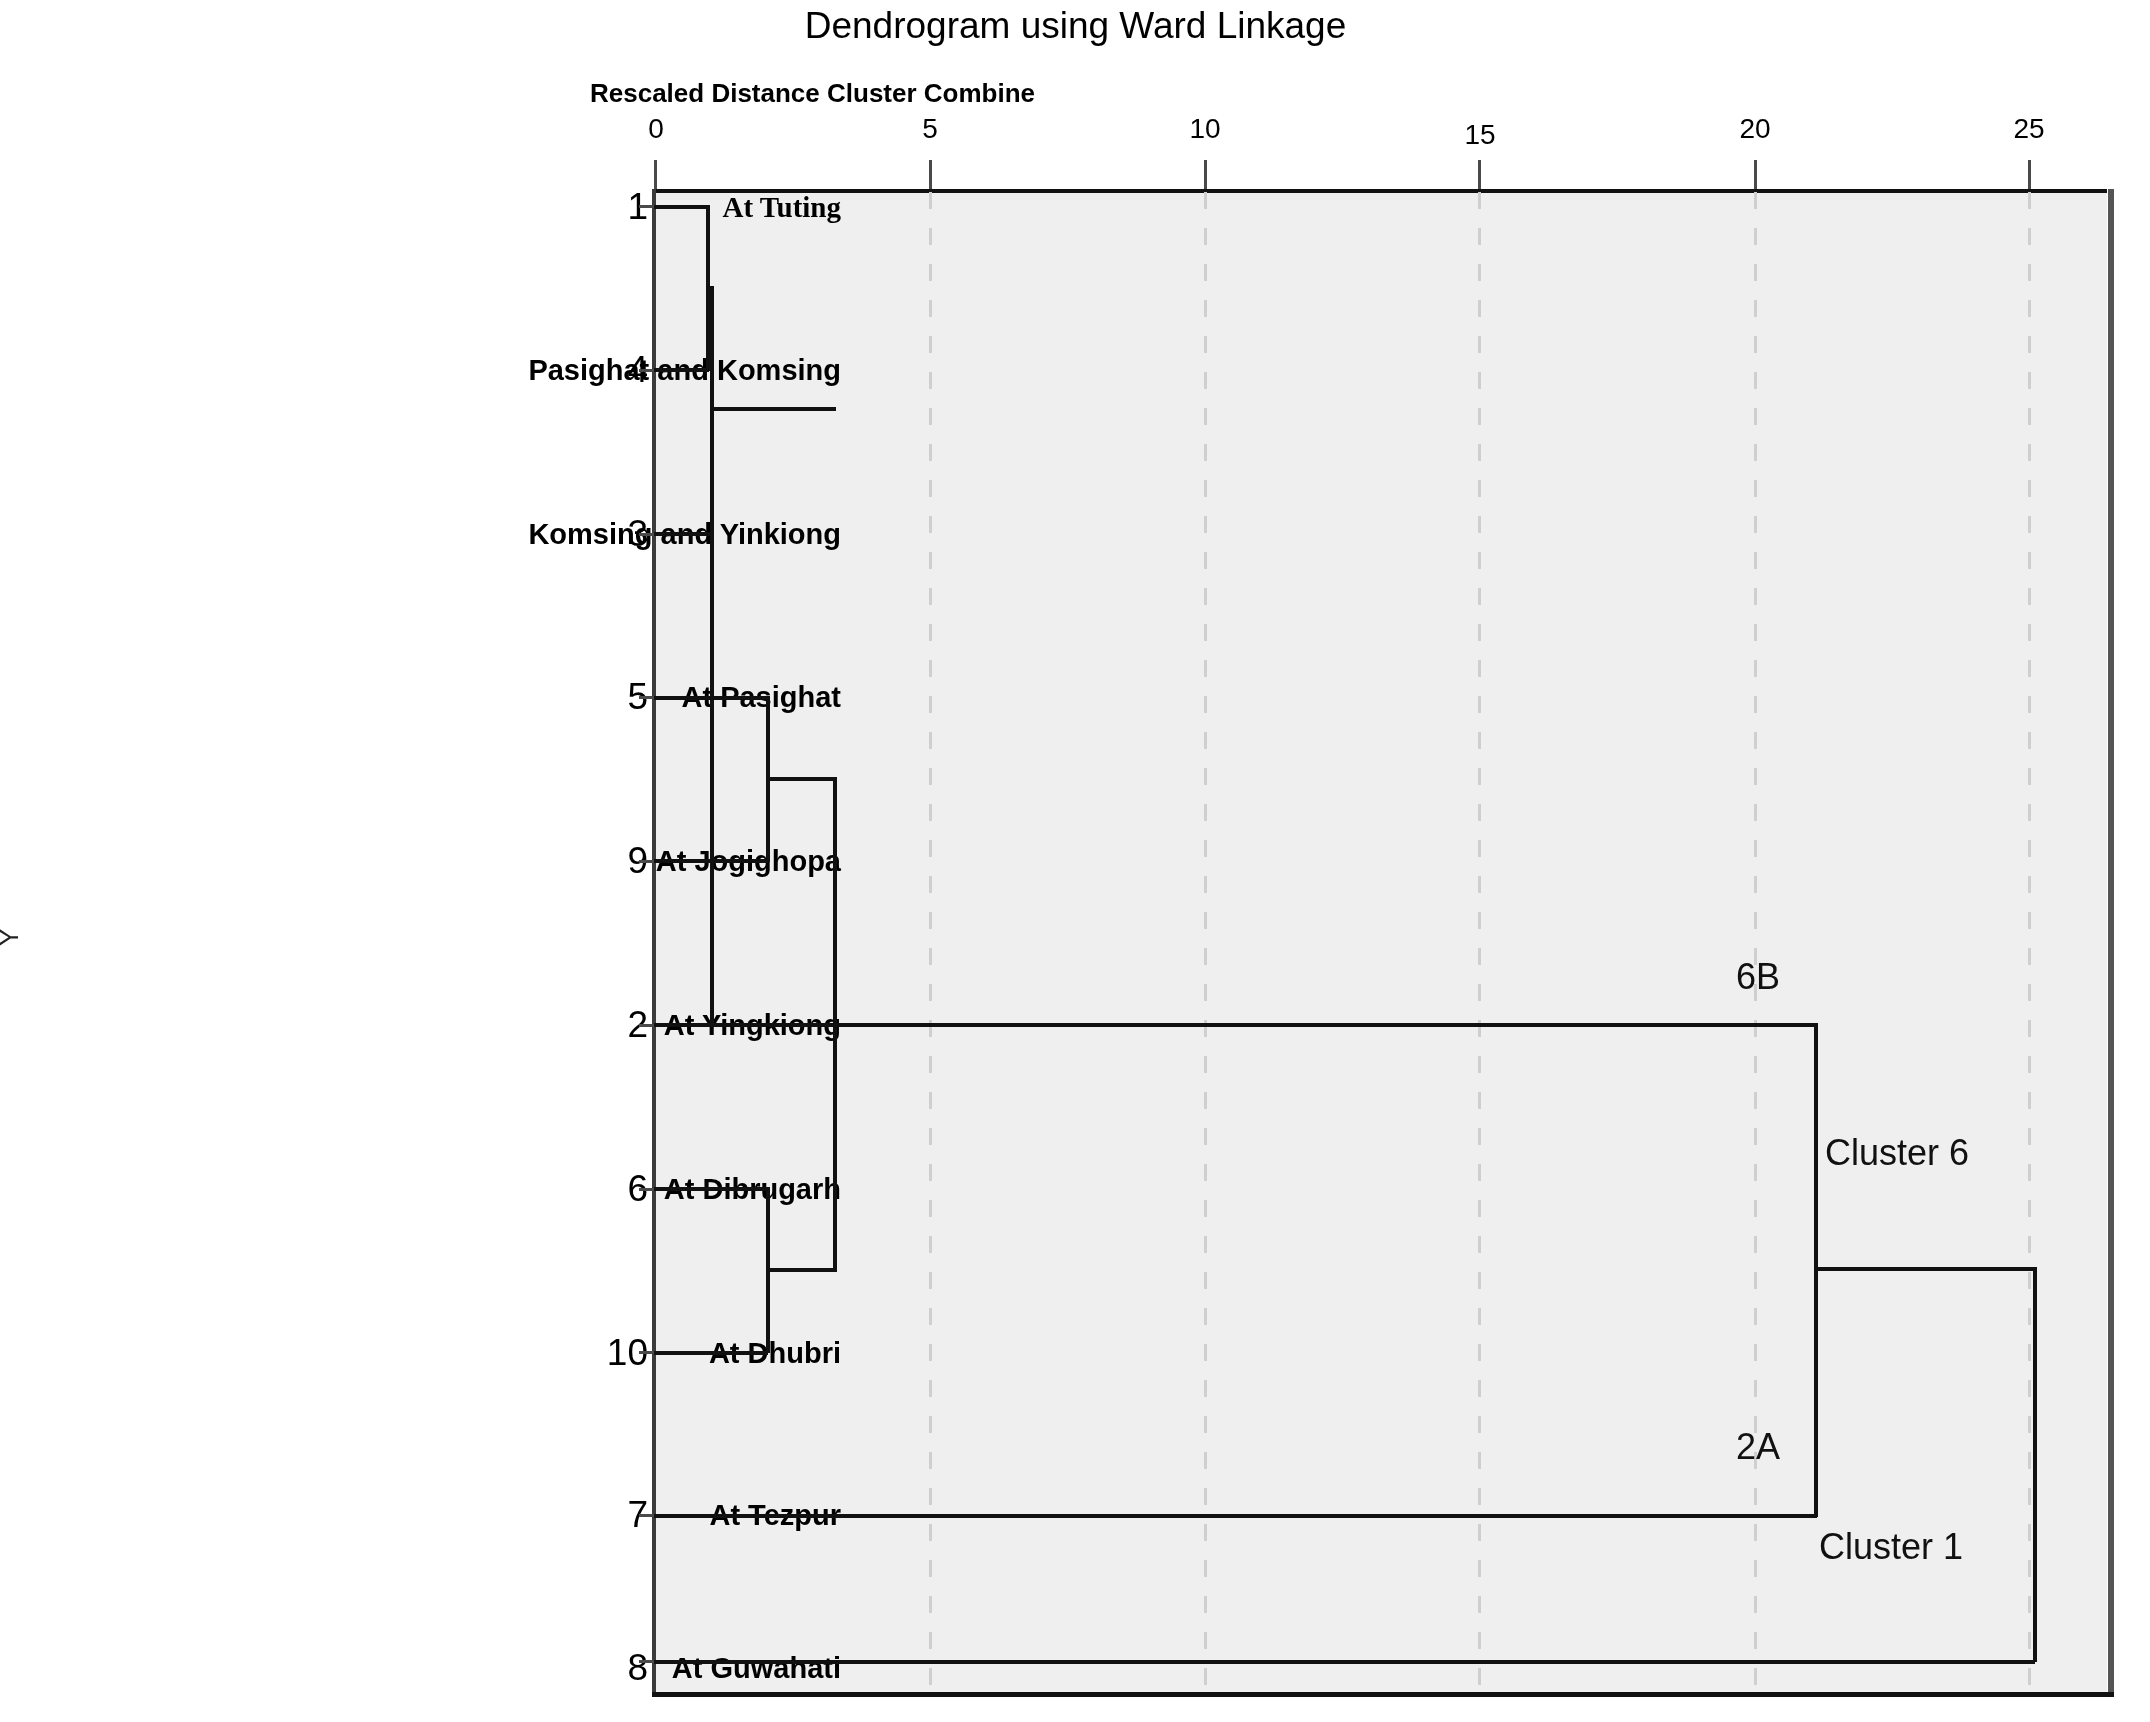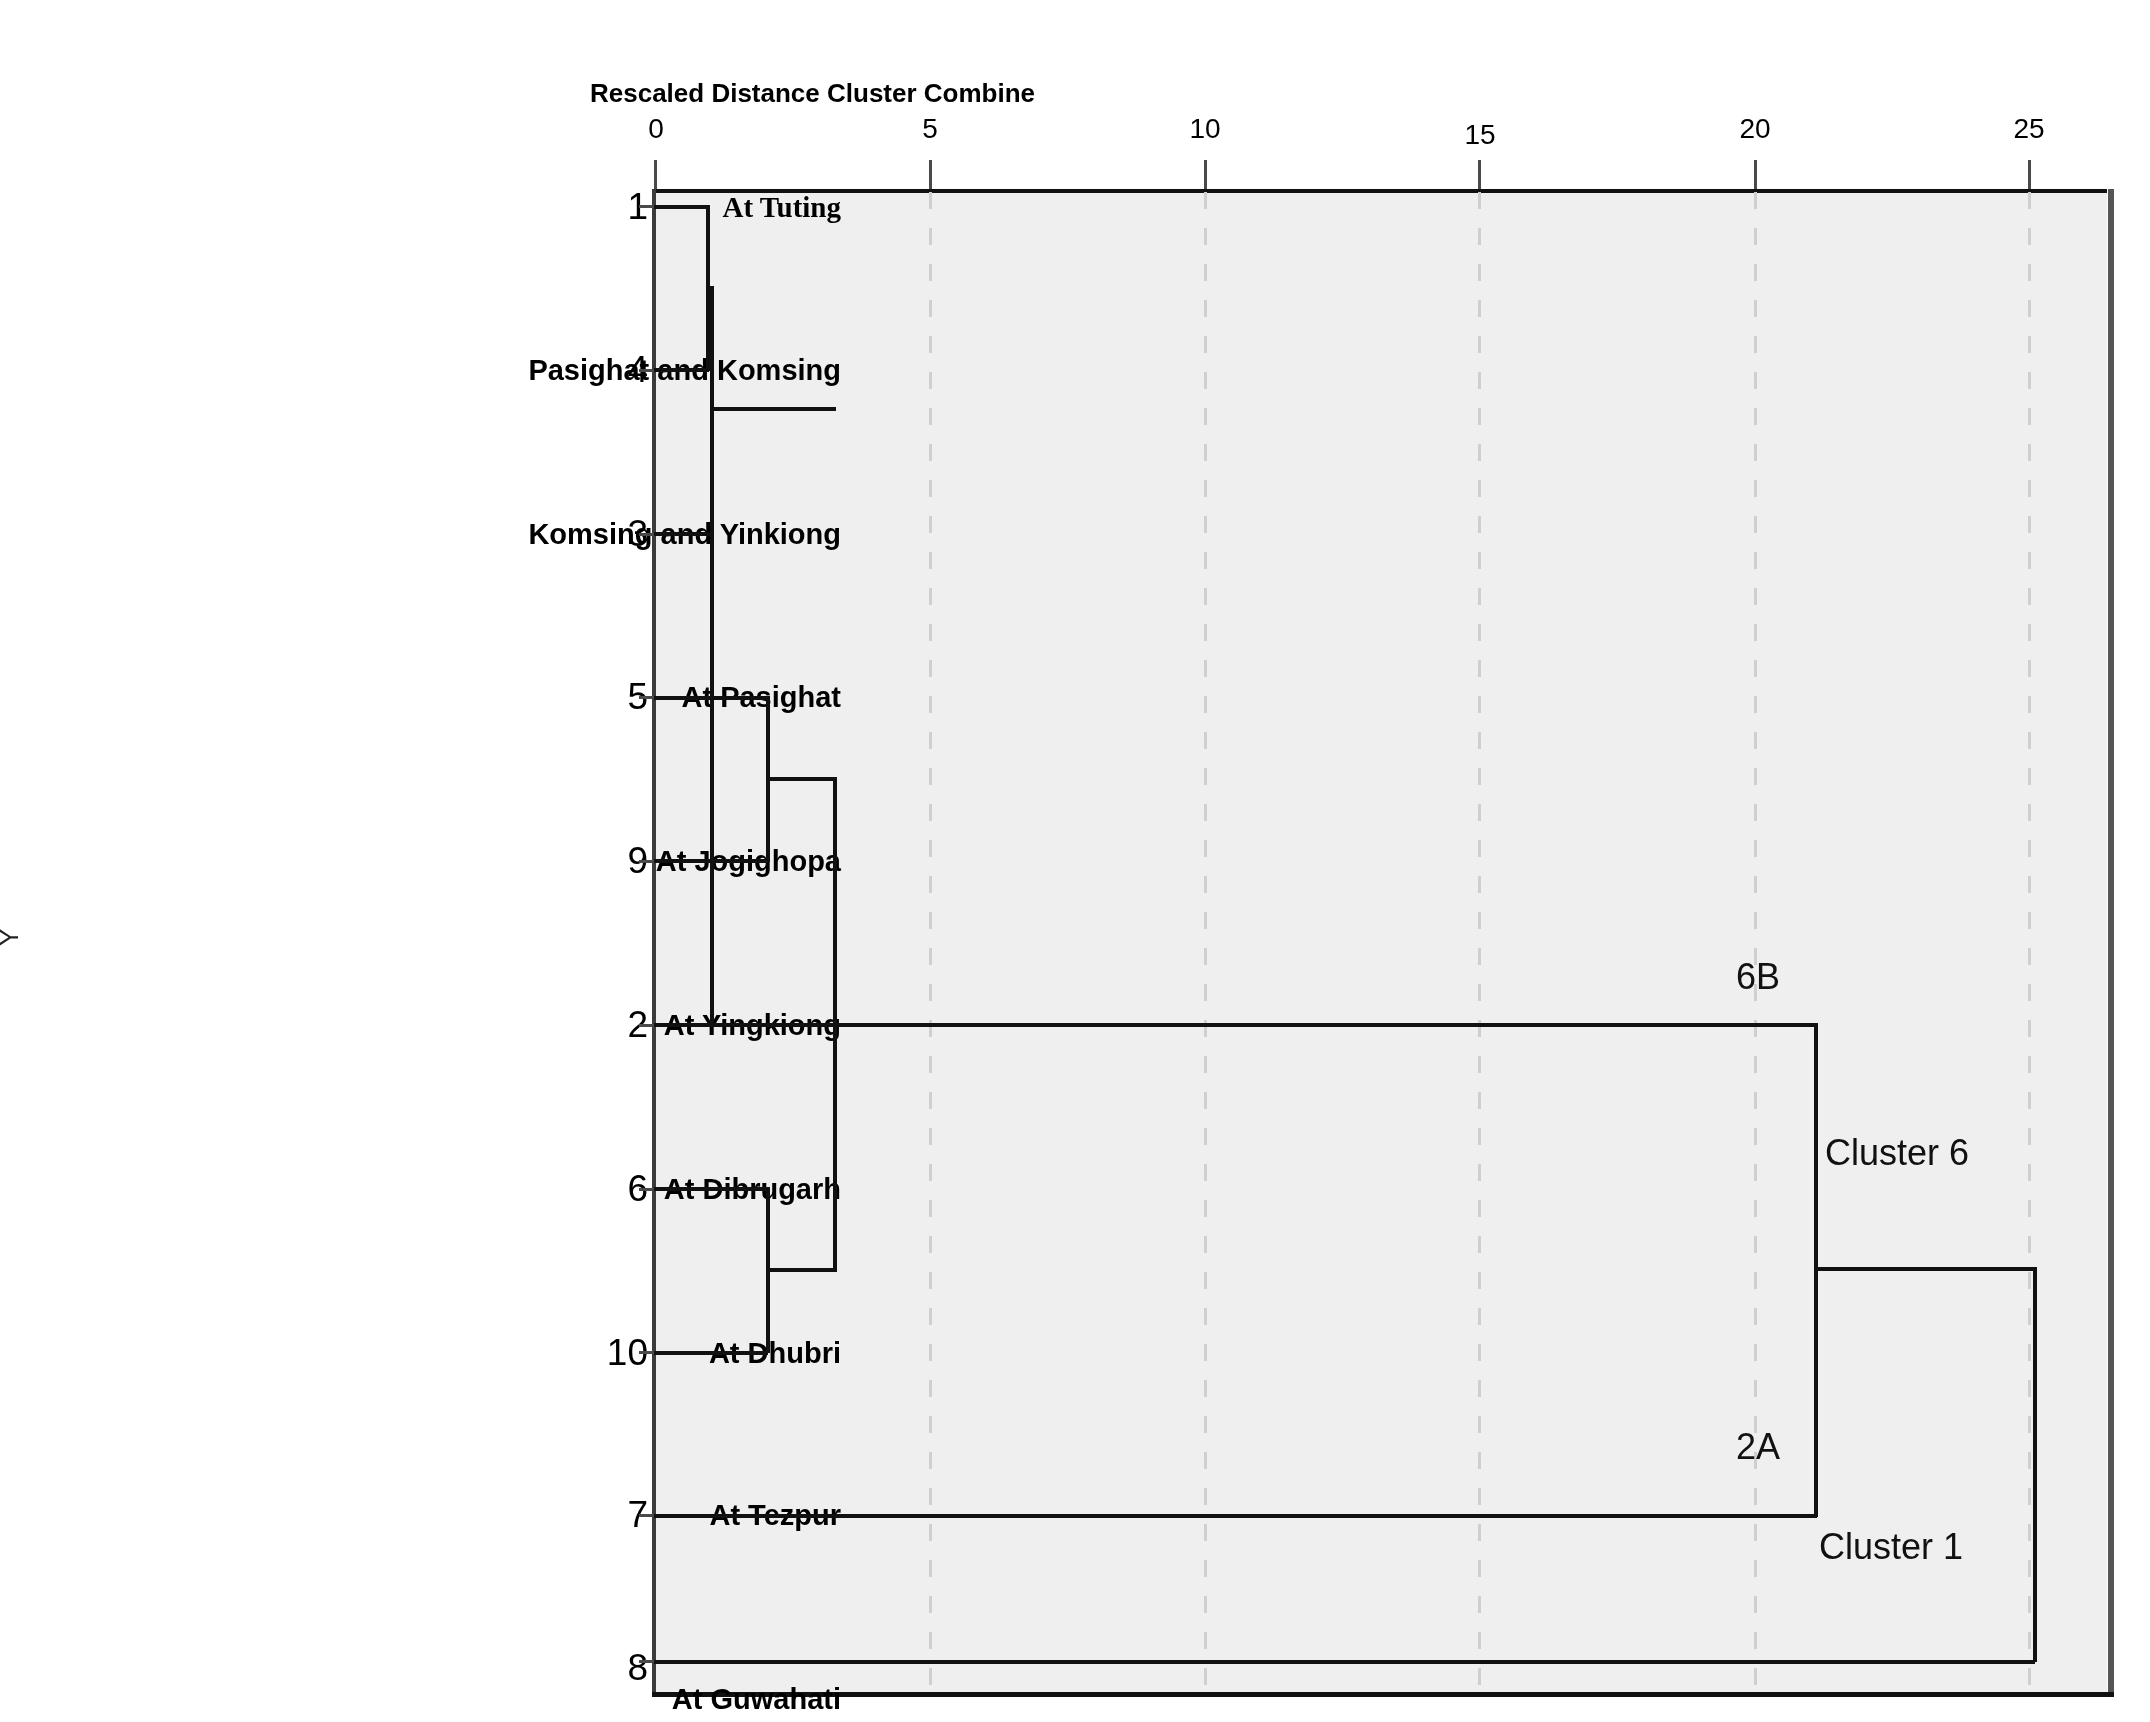--- a/index.html
+++ b/index.html
@@ -78,20 +78,21 @@
   .annot{
     position:absolute;font-size:36px;color:#111;white-space:nowrap;
     font-weight:400;
   }
 </style>
 </head>
 <body>
 
 <div id="root">
 
+  <div class="title">Dendrogram using Ward Linkage</div>
   <div class="subtitle">Rescaled Distance Cluster Combine</div>
 
   <div class="ylabel">Y</div>
 
   <div class="axis-wrap">
     <div class="tick-label" style="left:656px;top:113px;">0</div>
     <div class="tick-label" style="left:930px;top:113px;">5</div>
     <div class="tick-label" style="left:1205px;top:113px;">10</div>
     <div class="tick-label" style="left:1480px;top:119px;">15</div>
     <div class="tick-label" style="left:1755px;top:113px;">20</div>
@@ -118,21 +119,21 @@
 
   <div class="leaf-label" style="top:207px;font-family:Liberation Serif, serif;">At Tuting</div>
   <div class="leaf-label" style="top:370px;">Pasighat and Komsing</div>
   <div class="leaf-label" style="top:534px;">Komsing and Yinkiong</div>
   <div class="leaf-label" style="top:697px;">At Pasighat</div>
   <div class="leaf-label" style="top:861px;">At Jogighopa</div>
   <div class="leaf-label" style="top:1025px;">At Yingkiong</div>
   <div class="leaf-label" style="top:1189px;">At Dibrugarh</div>
   <div class="leaf-label" style="top:1353px;">At Dhubri</div>
   <div class="leaf-label" style="top:1515px;">At Tezpur</div>
-  <div class="leaf-label" style="top:1668px;margin-top:31px;">At Guwahati</div>
+  <div class="leaf-label" style="top:1668px;">At Guwahati</div>
 
   <div class="leaf-num" style="right:1503px;top:207px;">1</div>
   <div class="leaf-num" style="right:1503px;top:370px;">4</div>
   <div class="leaf-num" style="right:1503px;top:534px;">3</div>
   <div class="leaf-num" style="right:1503px;top:697px;">5</div>
   <div class="leaf-num" style="right:1503px;top:861px;">9</div>
   <div class="leaf-num" style="right:1503px;top:1025px;">2</div>
   <div class="leaf-num" style="right:1503px;top:1189px;">6</div>
   <div class="leaf-num" style="right:1503px;top:1353px;">10</div>
   <div class="leaf-num" style="right:1503px;top:1515px;">7</div>

